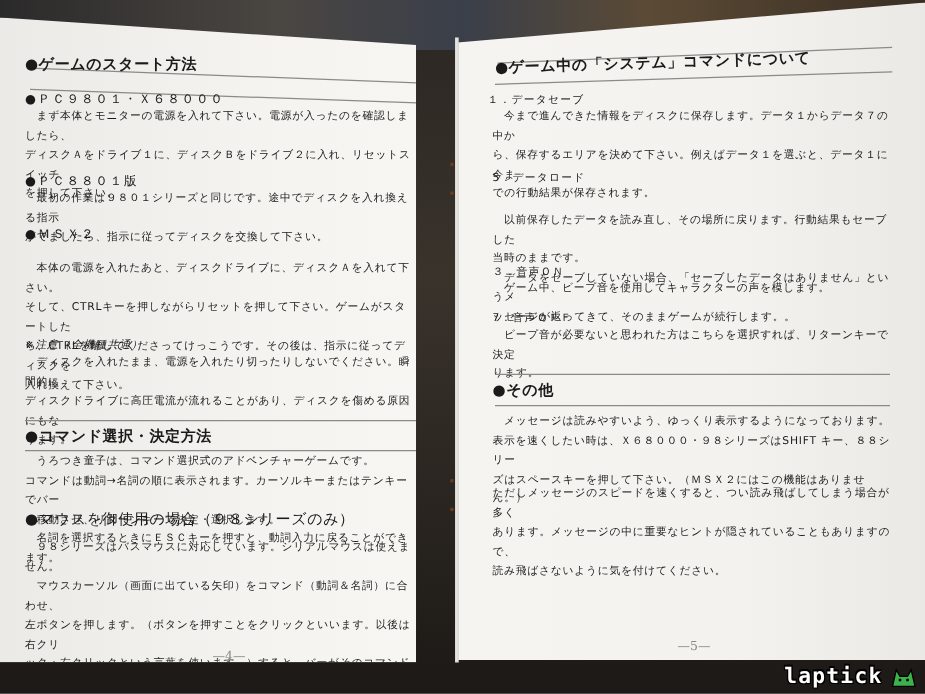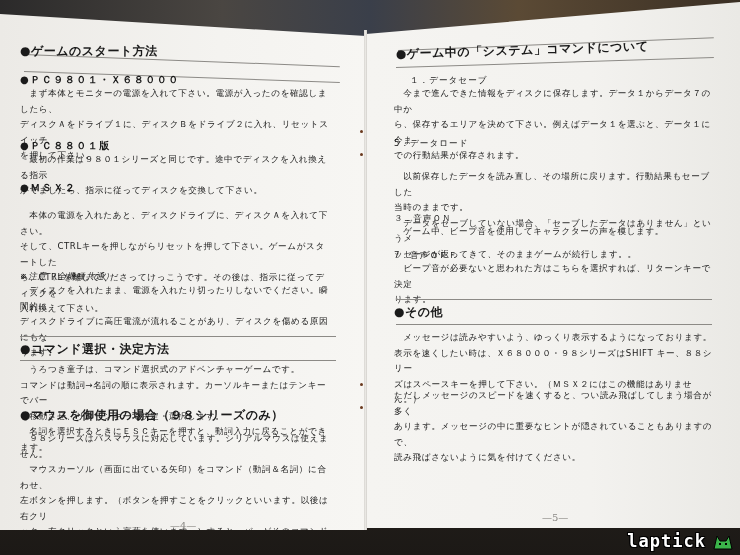--- a/index.html
+++ b/index.html
@@ -11,39 +11,39 @@
   }
   .bg-top {
     position:absolute; left:0; top:0; width:740px; height:40px;
     background: linear-gradient(90deg,#2b2a2a 0%,#4a4642 30%,#3a3f4a 50%,#5b4a35 70%,#3a2f24 100%);
   }
   .page {
     position:absolute; background:#f2f1ee;
     box-shadow: 0 0 6px rgba(0,0,0,.5);
   }
   .page.left {
-    left:0; top:8px; width:366px; height:522px;
+    left:0; top:8px; width:333px; height:522px;
     clip-path: polygon(0 6px, 100% 28px, 100% 100%, 0 100%);
     background: linear-gradient(90deg,#eceae6 0%,#f4f3f0 60%,#f7f6f3 100%);
   }
   .page.right {
     left:366px; top:0px; width:374px; height:528px;
     clip-path: polygon(0 34px, 100% 2px, 100% 100%, 0 100%);
     background: linear-gradient(90deg,#f5f4f1 0%,#f3f2ef 60%,#eae9e5 100%);
   }
   .spine {
     position:absolute; left:364px; top:30px; width:3px; height:500px;
     background: linear-gradient(90deg,#d8d6d1,#e9e7e3,#d2d0cb);
   }
   .content { position:absolute; font-size:9px; line-height:15.5px; }
   .left .content { left:18px; top:0; width:316px; }
   .right .content { left:24px; top:0; width:325px; }
   .rule { position:absolute; height:1px; background:#8c8a86; }
   .heading { position:absolute; font-weight:bold; font-size:12px; white-space:nowrap; letter-spacing:0.5px; }
-  .sub { position:absolute; font-weight:bold; font-size:10px; white-space:nowrap; letter-spacing:1.5px; }
+  .sub { position:absolute; font-weight:normal; font-size:10px; white-space:nowrap; letter-spacing:1.5px; }
   .para { position:absolute; white-space:pre-line; font-size:8.6px; line-height:15.5px; letter-spacing:0.6px; }
   .num { position:absolute; font-size:8.6px; white-space:nowrap; letter-spacing:1px; }
   .pageno { position:absolute; font-family:"DejaVu Serif", serif; font-size:10px; color:#8a8884; }
   .dot { position:absolute; width:3px; height:3px; border-radius:50%; background:#6a3a1e; }
   .watermark {
     position:absolute; right:34px; bottom:4px; font-family:"DejaVu Sans Mono", monospace;
     font-weight:bold; font-size:17px; color:#fff; letter-spacing:1px;
     text-shadow: 1px 1px 0 #000, -1px -1px 0 #000, 1px -1px 0 #000, -1px 1px 0 #000;
   }
   .wm-icon { position:absolute; right:6px; bottom:5px; width:22px; height:18px; }
@@ -99,21 +99,21 @@
     <div class="pageno" style="left:152px; top:510px;">—4—</div>
   </div>
 </div>
 
 <div class="page right">
   <div class="content">
     <div class="rule" style="left:8px; top:50px; width:316px; transform:rotate(-2.3deg); transform-origin:left;"></div>
     <div class="heading" style="left:6px; top:47px; transform:rotate(-1.8deg); transform-origin:left;">●ゲーム中の「システム」コマンドについて</div>
     <div class="rule" style="left:6px; top:67px; width:318px; transform:rotate(-1.8deg); transform-origin:left;"></div>
 
-    <div class="num" style="left:20px; top:73px;">１．データセーブ</div>
+    <div class="num" style="left:0; top:73px;">１．データセーブ</div>
     <div class="para" style="left:4px; top:86px;">　今まで進んできた情報をディスクに保存します。データ１からデータ７の中か
 ら、保存するエリアを決めて下さい。例えばデータ１を選ぶと、データ１に今ま
 での行動結果が保存されます。</div>
 
     <div class="num" style="left:4px; top:136px;">5．データロード</div>
     <div class="para" style="left:4px; top:149px;margin-top:20px;">　以前保存したデータを読み直し、その場所に戻ります。行動結果もセーブした
 当時のままです。
 　データをセーブしていない場合、「セーブしたデータはありません」というメ
 ッセージが返ってきて、そのままゲームが続行します。。</div>
 

